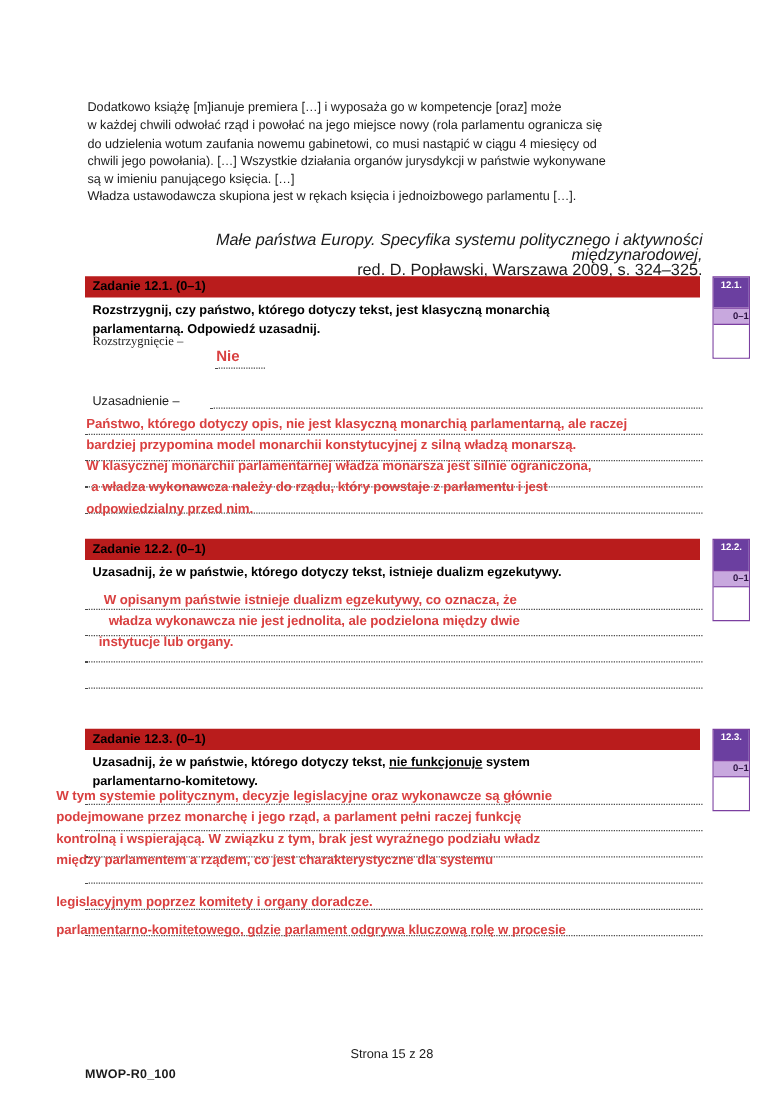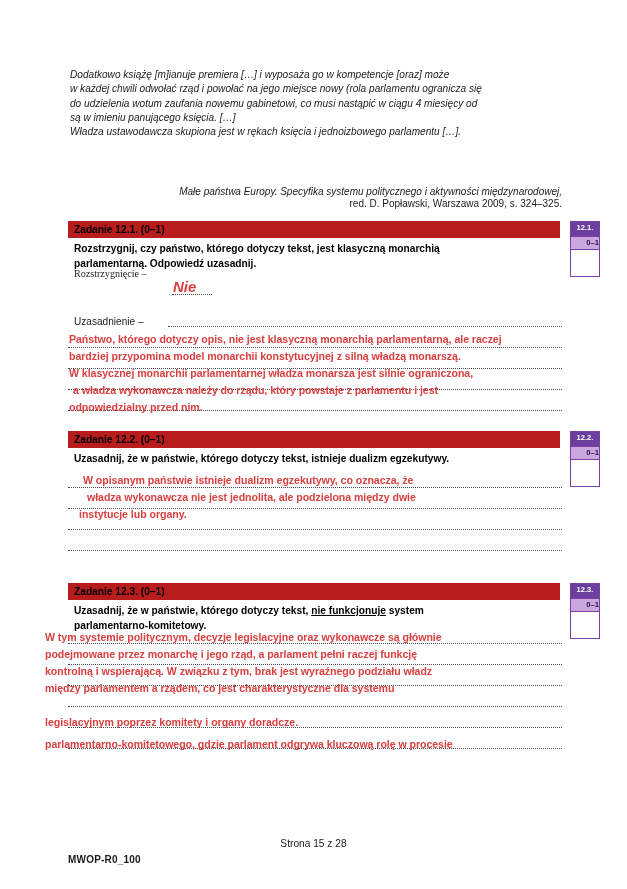--- a/index.html
+++ b/index.html
@@ -20,40 +20,39 @@
     position: absolute;
     left: 0; top: 0;
     width: 627px;
     height: 889px;
   }
 
   
   .source-block {
     position: absolute;
     left: 70px;
-    top: 68px;
+    top: 80px;
     width: 492px;
-    font-style: italic;
   }
   .source-line {
     font-size: 10.1px;
     line-height: 14.3px;
     color: #1a1a1a;
     white-space: pre-wrap;
   }
 
   
   .citation {
     position: absolute;
     left: 70px;
     top: 186px;
     width: 492px;
     text-align: right;
     font-style: italic;
-    font-size: 10px;
+    font-size: 13px;
     line-height: 12.2px;
     color: #1a1a1a;
   }
   .citation .cit2 { font-style: normal; }
 
   
   .task {
     position: absolute;
     left: 68px;
     width: 492px;
@@ -83,21 +82,21 @@
     border: 1px solid #7b3fa0;
     box-sizing: border-box;
   }
   .score-id {
     background: #6b3fa0;
     color: #ffffff;
     font-size: 7.6px;
     font-weight: bold;
     text-align: center;
     line-height: 12px;
-    height: 14px;
+    height: 24px;
   }
   .score-range {
     background: #c8a8de;
     color: #2a1040;
     font-size: 7.6px;
     font-weight: bold;
     text-align: right;
     line-height: 12px;
     height: 12px;
     border-top: 1px solid #7b3fa0;
@@ -122,23 +121,22 @@
     font-weight: bold;
     font-size: 10.6px;
     line-height: 13px;
     white-space: nowrap;
     letter-spacing: -0.05px;
   }
   .hand-small {
     position: absolute;
     color: #d94040;
     font-weight: bold;
-    font-size: 15px;
+    font-size: 12px;
     white-space: nowrap;
-    font-style: italic;
   }
 
   
   .ans-label {
     position: absolute;
     font-size: 10.1px;
     color: #1a1a1a;
     white-space: nowrap;
   }
 
@@ -164,20 +162,21 @@
 </style>
 </head>
 <body>
 
 <div class="page">
 
   <div class="source-block">
     <div class="source-line">Dodatkowo książę [m]ianuje premiera […] i wyposaża go w kompetencje [oraz] może</div>
     <div class="source-line">w każdej chwili odwołać rząd i powołać na jego miejsce nowy (rola parlamentu ogranicza się</div>
     <div class="source-line">do udzielenia wotum zaufania nowemu gabinetowi, co musi nastąpić w ciągu 4 miesięcy od</div>
+    <div class="source-line">chwili jego powołania). […] Wszystkie działania organów jurysdykcji w państwie wykonywane</div>
     <div class="source-line">są w imieniu panującego księcia. […]</div>
     <div class="source-line">Władza ustawodawcza skupiona jest w rękach księcia i jednoizbowego parlamentu […].</div>
   </div>
 
   <div class="citation">
     <div>Małe państwa Europy. Specyfika systemu politycznego i aktywności międzynarodowej,</div>
     <div class="cit2">red. D. Popławski, Warszawa 2009, s. 324–325.</div>
   </div>
 
   <div class="task" style="top:221px;">

